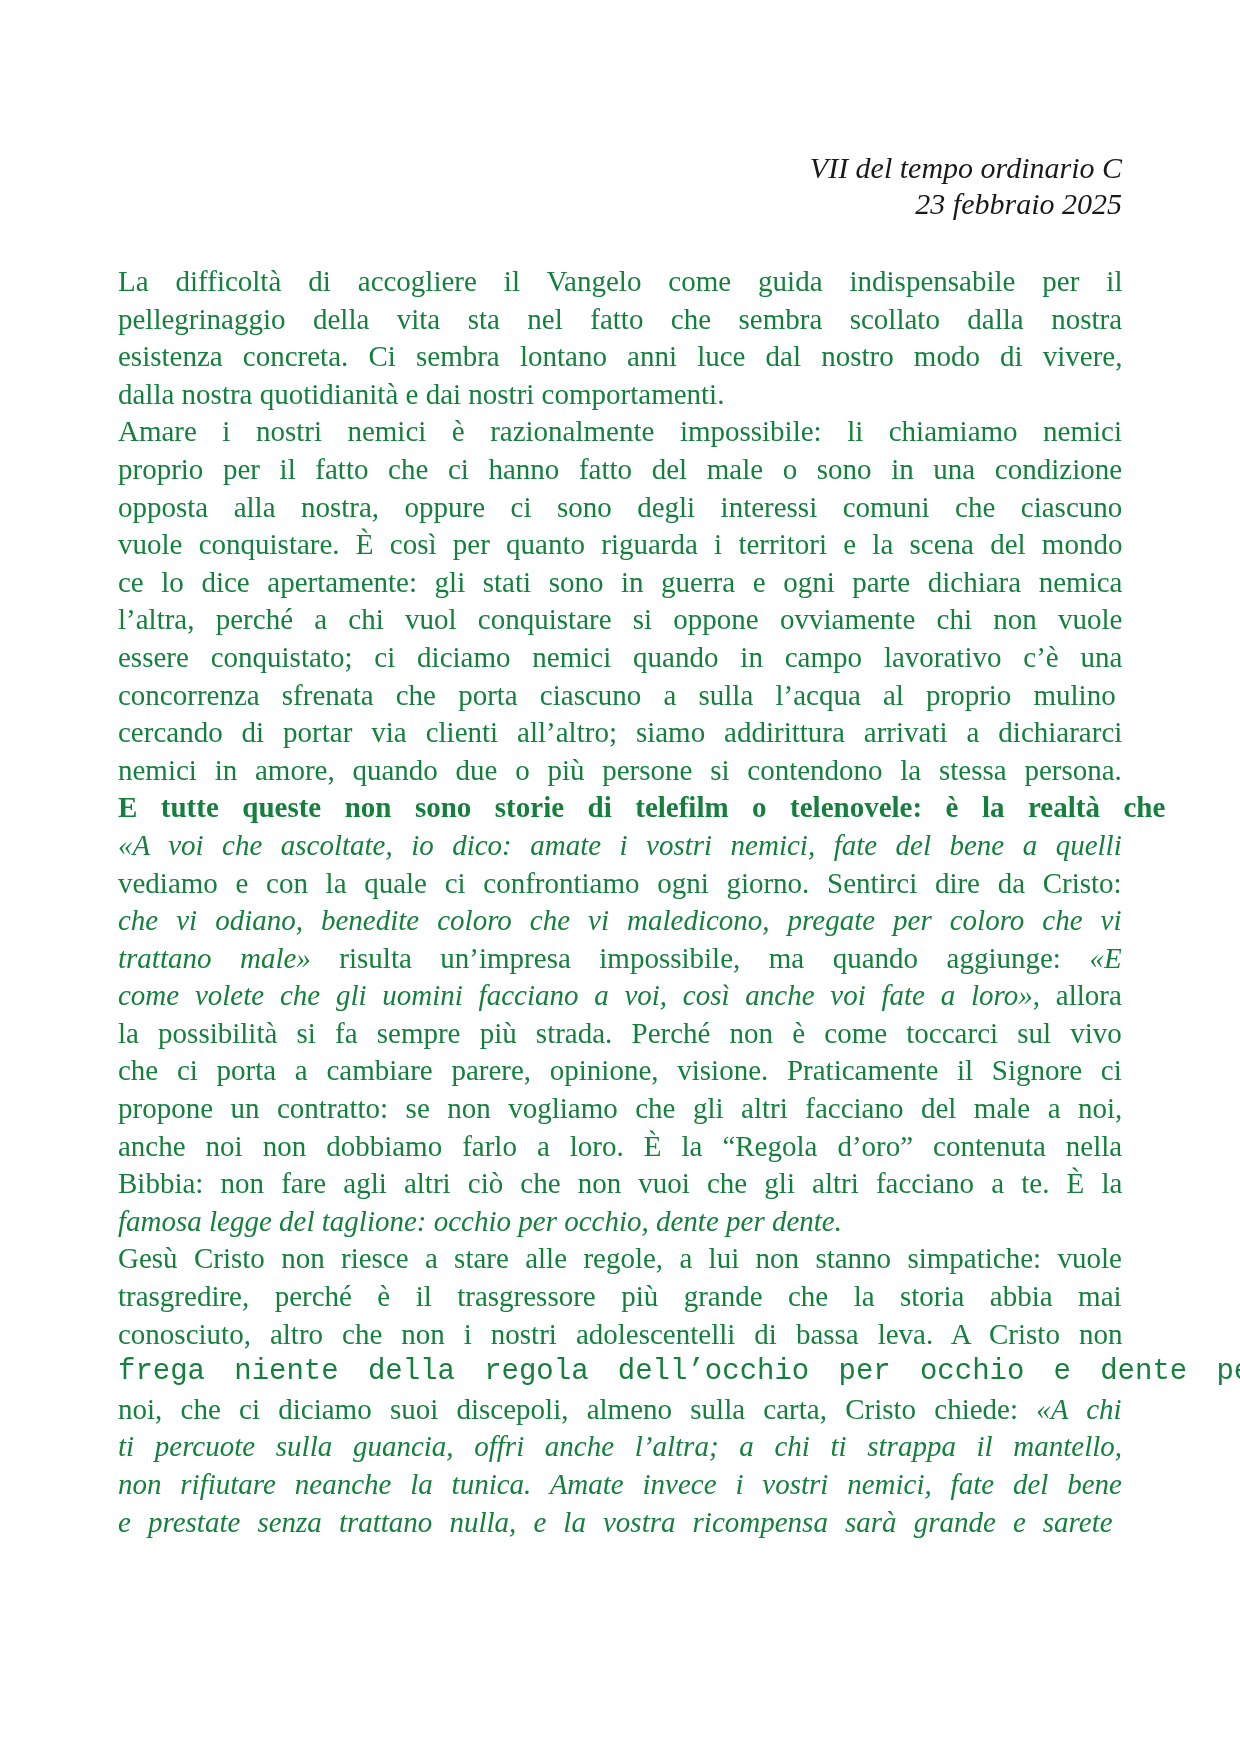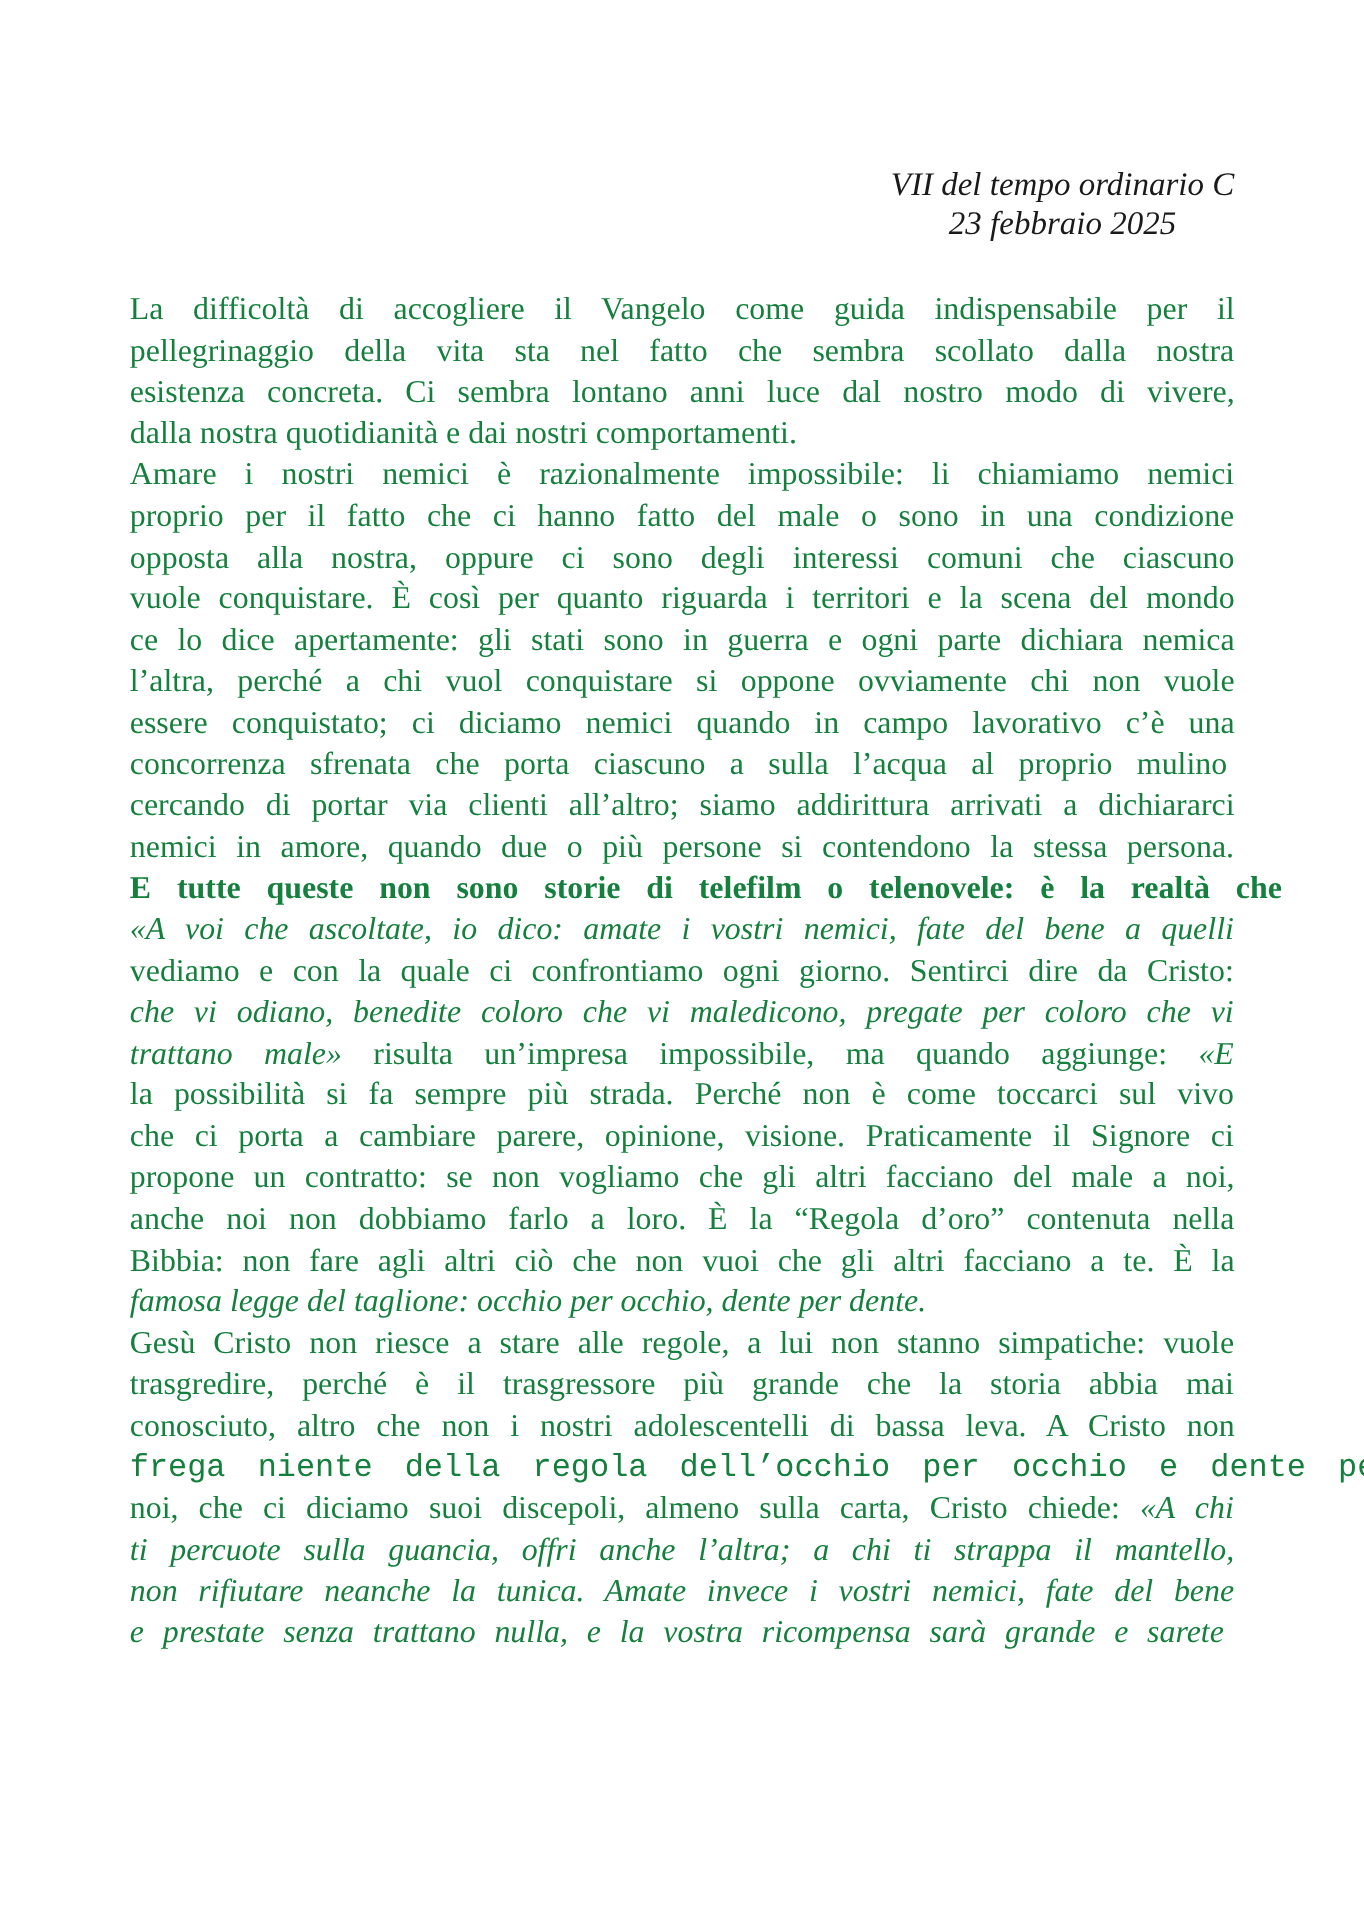--- a/index.html
+++ b/index.html
@@ -1,18 +1,18 @@
 <!DOCTYPE html>
 <html><head>
 <meta charset="utf-8">
 <style>
   html, body { margin: 0; padding: 0; background: #ffffff; }
   body { width: 1240px; height: 1754px; position: relative; overflow: hidden; }
   .page { position: absolute; left: 0; top: 0; width: 1240px; height: 1754px; background: #fff; }
-  .header { position: absolute; right: 118px; top: 150px; text-align: center;
+  .header { position: absolute; right: 118px; top: 150px; text-align: right;
     font-family: "Liberation Serif", serif; font-style: italic; font-size: 30px;
     line-height: 36px; color: #1a1a1a; }
   .header div { white-space: nowrap; }
   .body { position: absolute; left: 118px; top: 263px; width: 1004px;
     font-family: "Liberation Serif", serif; font-size: 29px; color: #15803d; }
   .line { height: 37.6px; line-height: 37.6px; white-space: nowrap; text-align: justify;
     text-align-last: justify; transform-origin: left center; }
   .line.last { text-align-last: left; }
   .line .it { font-style: italic; }
 </style>
@@ -37,20 +37,21 @@
       <div class="line" style="display: block; width: auto; word-spacing: 14px; text-align-last: left;"><span class="">l’altra, perché a chi vuol conquistare si oppone ovviamente chi non vuole</span></div>
       <div class="line" style="display: block; width: auto; word-spacing: 14.6px; text-align-last: left;"><span class="">essere conquistato; ci diciamo nemici quando in campo lavorativo c’è una</span></div>
       <div class="line" style="display: block; width: auto; word-spacing: 14.9px; text-align-last: left;"><span class="">concorrenza sfrenata che porta ciascuno a sulla l’acqua al proprio mulino</span></div>
       <div class="line" style="display: block; width: auto; word-spacing: 11.7px; text-align-last: left;"><span class="">cercando di portar via clienti all’altro; siamo addirittura arrivati a dichiararci</span></div>
       <div class="line" style="display: block; width: auto; word-spacing: 10.5px; text-align-last: left;"><span class="">nemici in amore, quando due o più persone si contendono la stessa persona.</span></div>
       <div class="line" style="display: block; width: auto; word-spacing: 16.2308px; text-align-last: left; font-weight: bold;"><span class="">E tutte queste non sono storie di telefilm o telenovele: è la realtà che</span></div>
       <div class="line" style="display: block; width: auto; word-spacing: 11.2143px; text-align-last: left;"><span class="it">«A voi che ascoltate, io dico: amate i vostri nemici, fate del bene a quelli</span></div>
       <div class="line" style="display: block; width: auto; word-spacing: 10.4167px; text-align-last: left;"><span class="">vediamo e con la quale ci confrontiamo ogni giorno. Sentirci dire da Cristo:</span></div>
       <div class="line" style="display: block; width: auto; word-spacing: 10.75px; text-align-last: left;"><span class="it">che vi odiano, benedite coloro che vi maledicono, pregate per coloro che vi</span></div>
       <div class="line" style="display: block; width: auto; word-spacing: 21.25px; text-align-last: left;"><span class="it">trattano male»</span><span class=""> risulta un’impresa impossibile, ma quando aggiunge: </span><span class="it">«E</span></div>
+      <div class="line" style="display: block; width: auto; word-spacing: 8.5px; text-align-last: left;"><span class="it">come volete che gli uomini facciano a voi, così anche voi fate a loro»</span><span class="">, allora</span></div>
       <div class="line" style="display: block; width: auto; word-spacing: 11.9231px; text-align-last: left;"><span class="">la possibilità si fa sempre più strada. Perché non è come toccarci sul vivo</span></div>
       <div class="line" style="display: block; width: auto; word-spacing: 11.4545px; text-align-last: left;"><span class="">che ci porta a cambiare parere, opinione, visione. Praticamente il Signore ci</span></div>
       <div class="line" style="display: block; width: auto; word-spacing: 10.2308px; text-align-last: left;"><span class="">propone un contratto: se non vogliamo che gli altri facciano del male a noi,</span></div>
       <div class="line" style="display: block; width: auto; word-spacing: 12.75px; text-align-last: left;"><span class="">anche noi non dobbiamo farlo a loro. È la “Regola d’oro” contenuta nella</span></div>
       <div class="line" style="display: block; width: auto; word-spacing: 9.875px; text-align-last: left;"><span class="">Bibbia: non fare agli altri ciò che non vuoi che gli altri facciano a te. È la</span></div>
       <div class="line last" style="display: block; width: auto; font-style: italic;"><span class="">famosa legge del taglione: occhio per occhio, dente per dente.</span></div>
       <div class="line" style="display: block; width: auto; word-spacing: 9.07692px; text-align-last: left;"><span class="">Gesù Cristo non riesce a stare alle regole, a lui non stanno simpatiche: vuole</span></div>
       <div class="line" style="display: block; width: auto; word-spacing: 18.1818px; text-align-last: left;"><span class="">trasgredire, perché è il trasgressore più grande che la storia abbia mai</span></div>
       <div class="line" style="display: block; width: auto; word-spacing: 11.75px; text-align-last: left;"><span class="">conosciuto, altro che non i nostri adolescentelli di bassa leva. A Cristo non</span></div>
       <div class="line" style="display: block; width: auto; word-spacing: 11.8333px; text-align-last: left; font-family: Liberation Mono, monospace;"><span class="">frega niente della regola dell’occhio per occhio e dente per dente: va oltre,</span></div>

